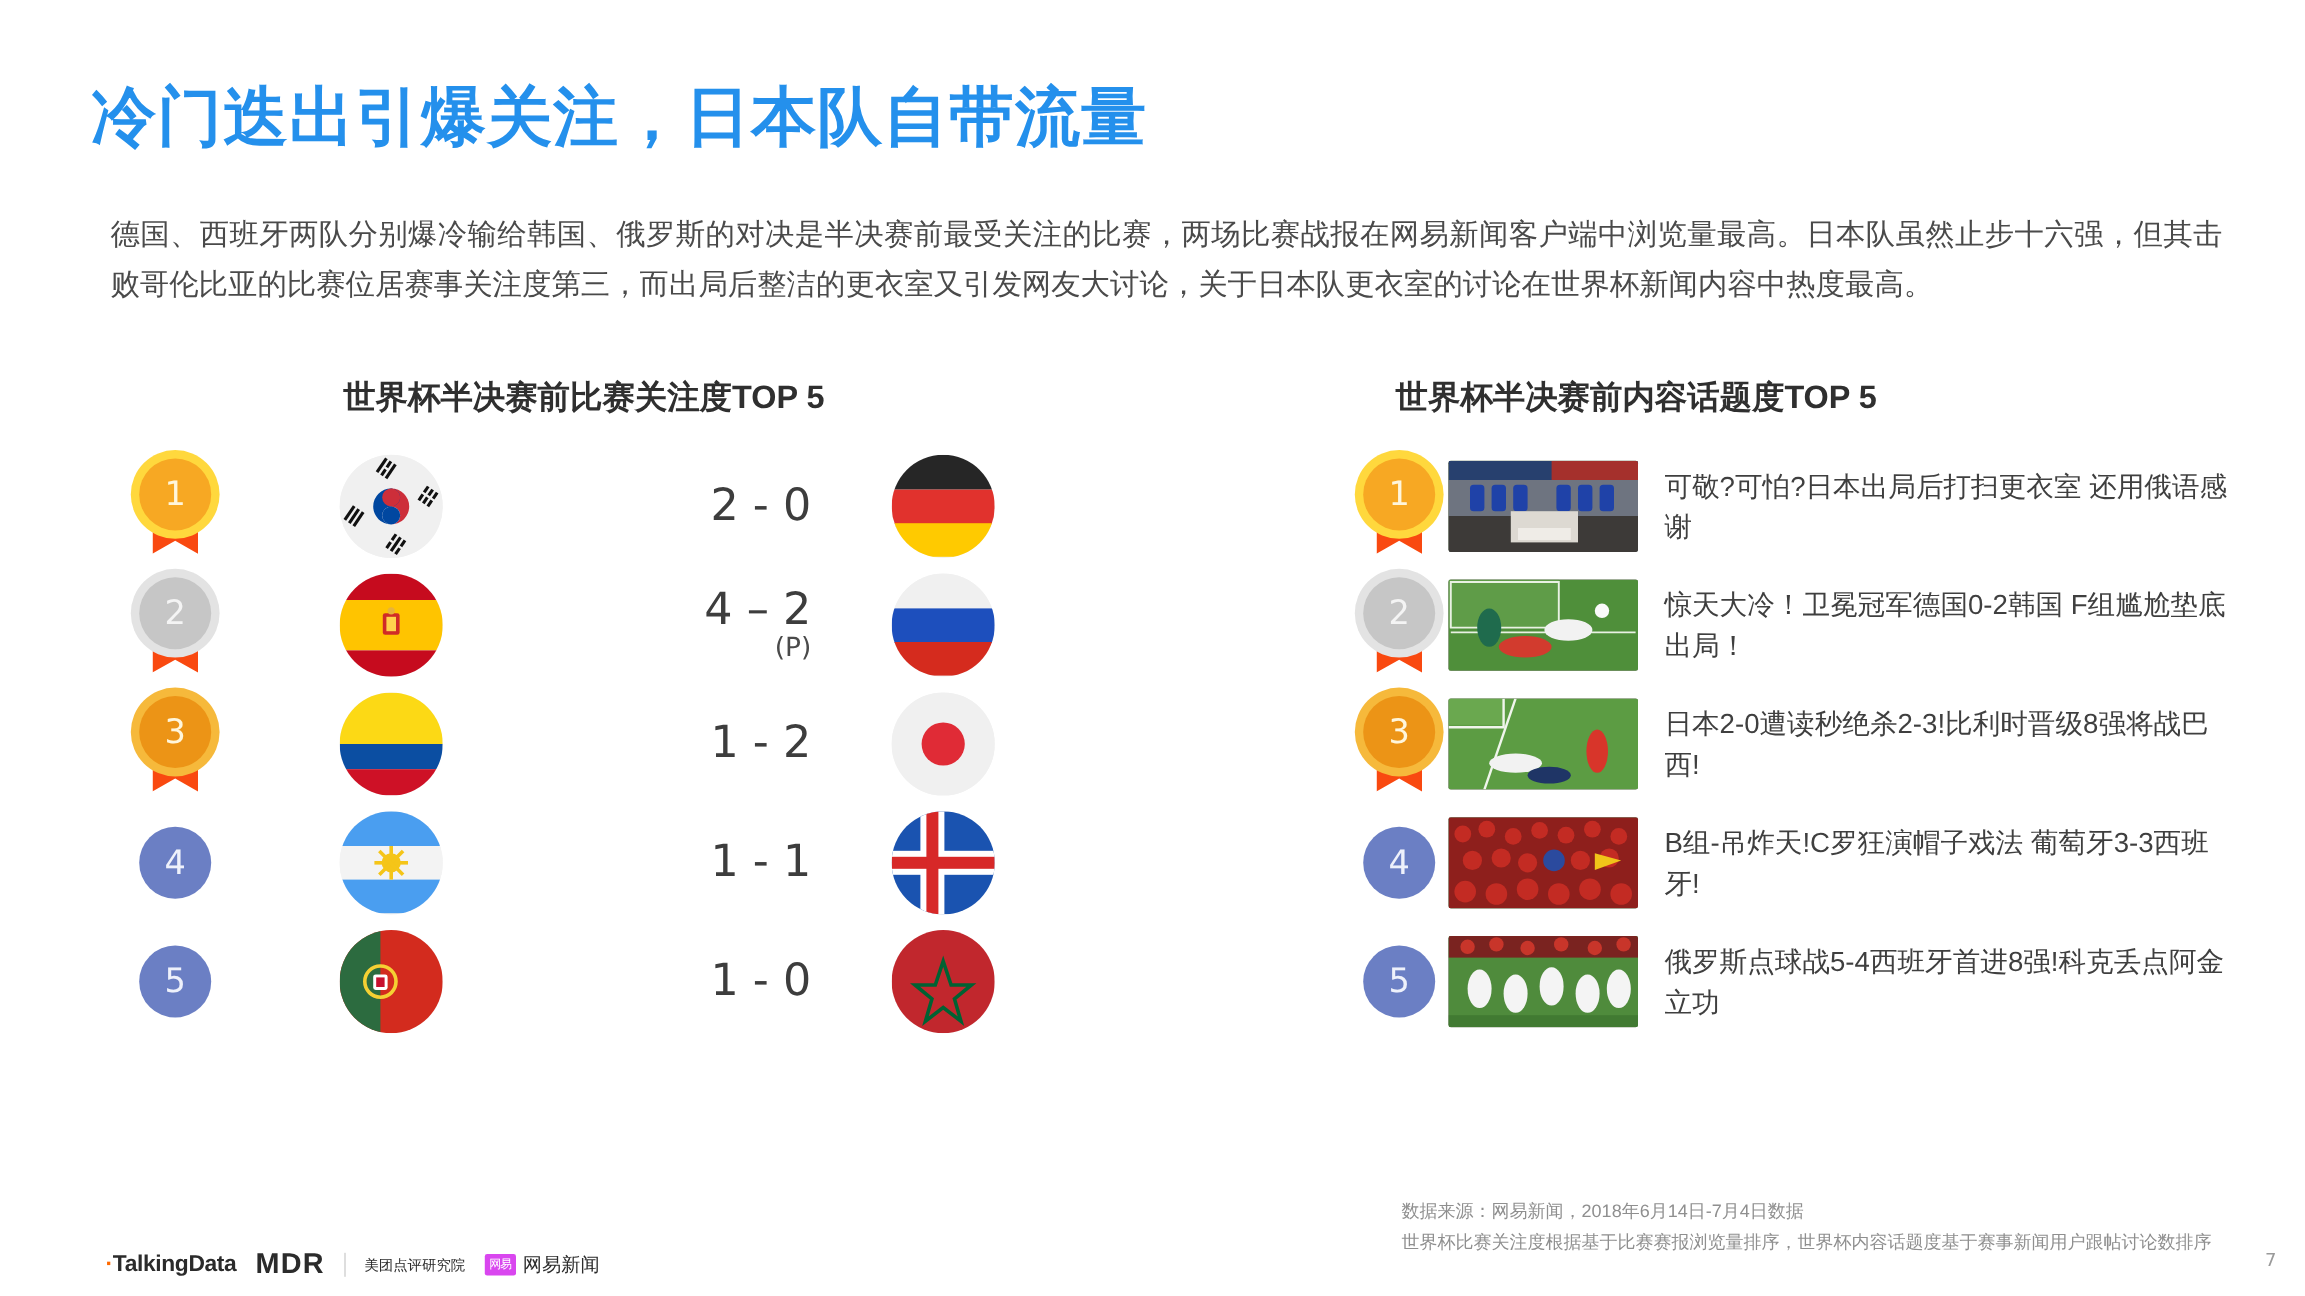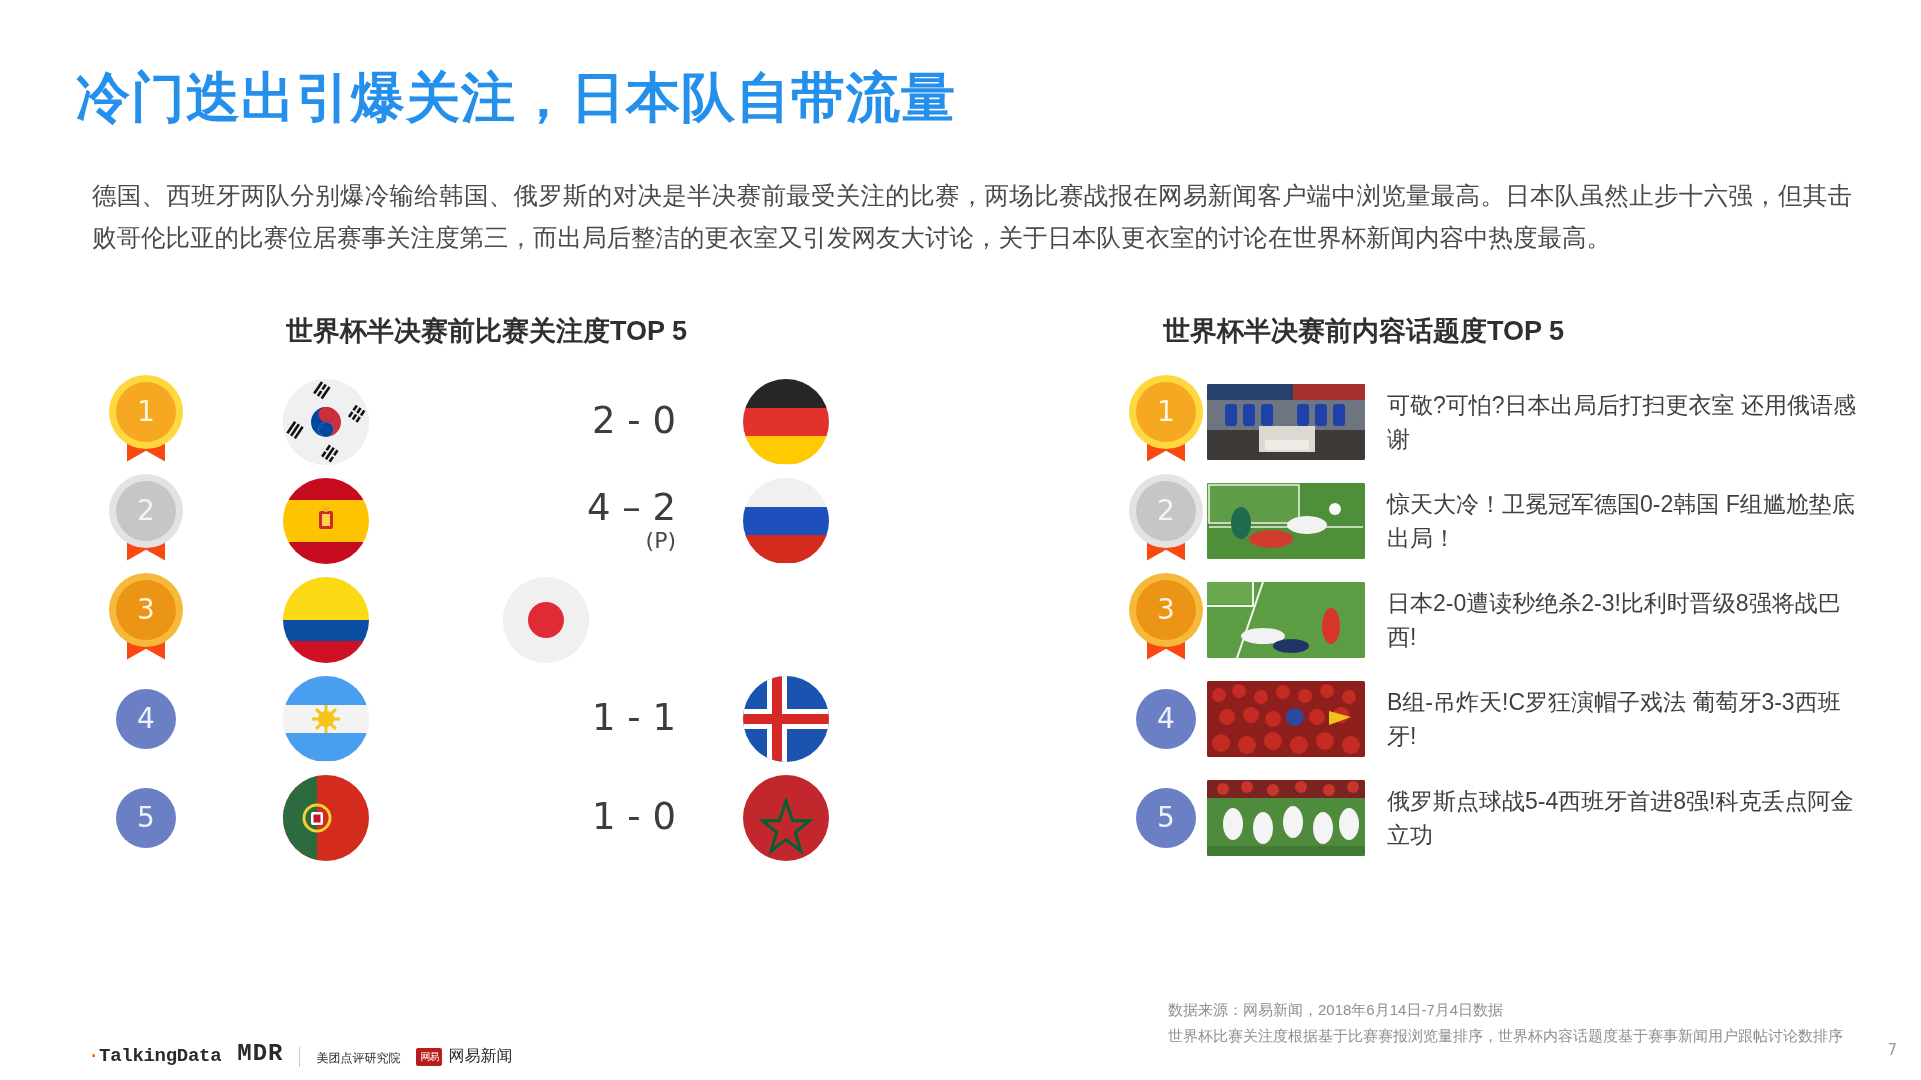--- a/index.html
+++ b/index.html
@@ -94,32 +94,32 @@
   
   .source-block{
     position:absolute;right:78px;top:997px;text-align:left;
     font-size:15px;line-height:26px;color:#8f8f8f;
   }
   .page-num{
     position:absolute;right:24px;top:1041px;font-size:15px;color:#9a9a9a;
     font-family:"DejaVu Sans",sans-serif;
   }
   .logo-bar{
-    position:absolute;left:88px;top:1040px;display:flex;align-items:flex-end;gap:16px;font-family:Liberation Mono, monospace;
+    position:absolute;left:88px;top:1040px;display:flex;align-items:center;gap:16px;
   }
   .logo-td{font-size:19px;font-weight:bold;color:#2b2b2b;letter-spacing:-.3px;}
   .logo-td .dot{color:#ff6a00;}
   .logo-sep{width:1px;height:20px;background:#c9c9c9;}
   .logo-mdr{font-size:24px;font-weight:bold;color:#2b2b2b;letter-spacing:1px;}
   .logo-mt{font-size:12px;color:#2b2b2b;}
   .logo-163{
     display:flex;align-items:center;gap:6px;font-size:16px;color:#2b2b2b;
   }
   .logo-163 .mark{
-    width:26px;height:18px;background:#b91c1c;border-radius:2px;
+    width:26px;height:18px;background:#d946ef;border-radius:2px;
     color:#fff;font-size:10px;display:flex;align-items:center;justify-content:center;
     letter-spacing:-1px;
   }
 </style>
 </head>
 <body>
 
 <div class="slide">
 
   <div class="title">冷门迭出引爆关注，日本队自带流量</div>
@@ -226,20 +226,23 @@
         </div>
       </div>
       <div class="flag-cell">
         <div class="flag">
           <svg viewBox="0 0 86 86">
               <rect width="86" height="43" y="0" fill="#fcd915"></rect>
               <rect width="86" height="21" y="43" fill="#0b4ea2"></rect>
               <rect width="86" height="22" y="64" fill="#ce1126"></rect>
             </svg>
         </div>
+      </div>
+      <div class="score-cell">
+        <span>1 - 2</span>
       </div>
       <div class="flag-cell">
         <div class="flag">
           <svg viewBox="0 0 86 86">
               <rect width="86" height="86" fill="#f0f0f0"></rect>
               <circle cx="43" cy="43" r="18" fill="#e02b36"></circle>
             </svg>
         </div>
       </div>
     </div>

